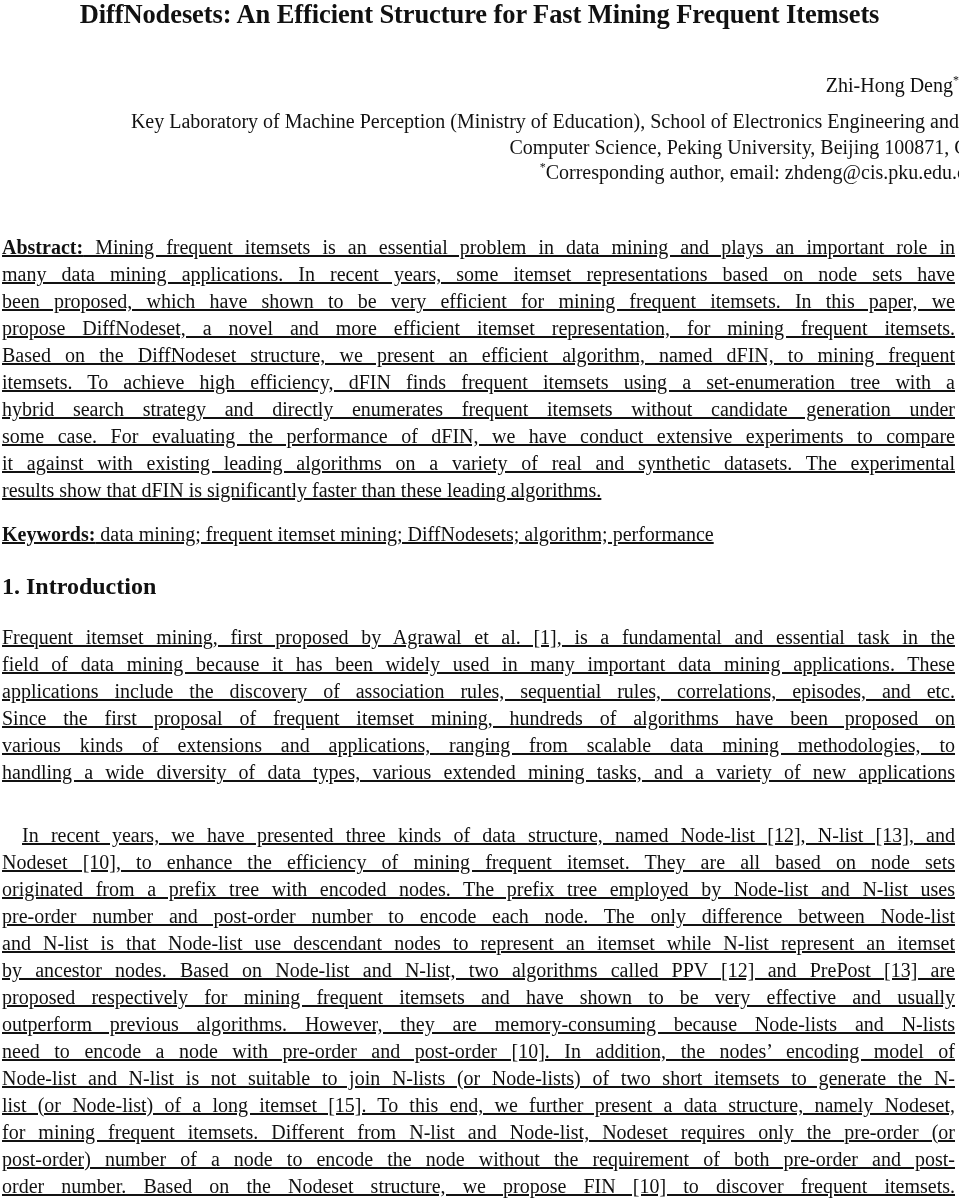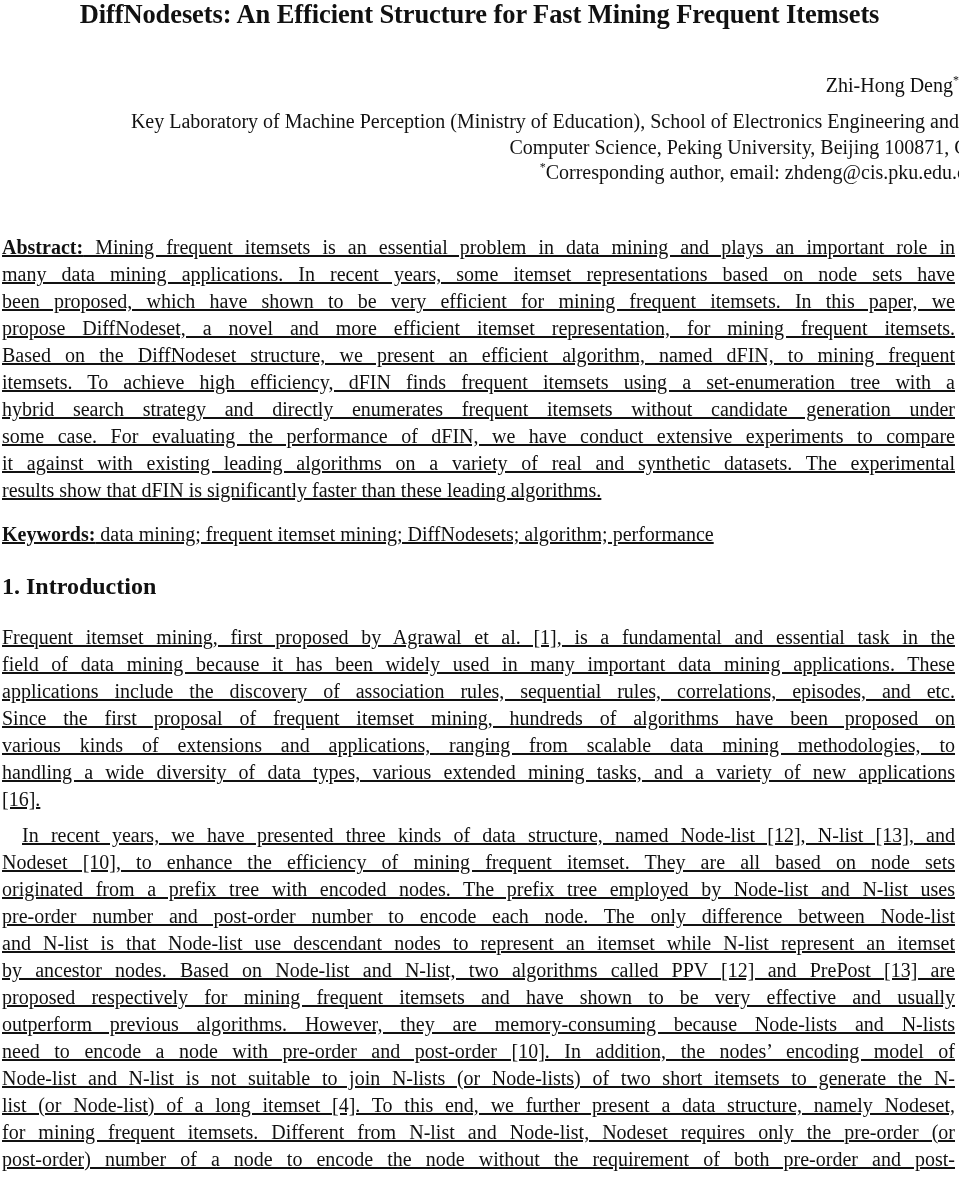--- a/index.html
+++ b/index.html
@@ -69,30 +69,30 @@
 
 <div class="section-heading">1. Introduction</div>
 
 <div class="block" style="top:624px;">
   <span class="line">Frequent itemset mining, first proposed by Agrawal et al. [1], is a fundamental and essential task in the</span>
   <span class="line">field of data mining because it has been widely used in many important data mining applications. These</span>
   <span class="line">applications include the discovery of association rules, sequential rules, correlations, episodes, and etc.</span>
   <span class="line">Since the first proposal of frequent itemset mining, hundreds of algorithms have been proposed on</span>
   <span class="line">various kinds of extensions and applications, ranging from scalable data mining methodologies, to</span>
   <span class="line">handling a wide diversity of data types, various extended mining tasks, and a variety of new applications</span>
-  <span class="line last">[16].</span>
 </div>
 
 <div class="block" style="top:822px;">
   <span class="line indent">In recent years, we have presented three kinds of data structure, named Node-list [12], N-list [13], and</span>
   <span class="line">Nodeset [10], to enhance the efficiency of mining frequent itemset. They are all based on node sets</span>
   <span class="line">originated from a prefix tree with encoded nodes. The prefix tree employed by Node-list and N-list uses</span>
   <span class="line">pre-order number and post-order number to encode each node. The only difference between Node-list</span>
   <span class="line">and N-list is that Node-list use descendant nodes to represent an itemset while N-list represent an itemset</span>
   <span class="line">by ancestor nodes. Based on Node-list and N-list, two algorithms called PPV [12] and PrePost [13] are</span>
   <span class="line">proposed respectively for mining frequent itemsets and have shown to be very effective and usually</span>
   <span class="line">outperform previous algorithms. However, they are memory-consuming because Node-lists and N-lists</span>
   <span class="line">need to encode a node with pre-order and post-order [10]. In addition, the nodes’ encoding model of</span>
   <span class="line">Node-list and N-list is not suitable to join N-lists (or Node-lists) of two short itemsets to generate the N-</span>
-  <span class="line">list (or Node-list) of a long itemset [4]. To this end, we further present a data structure, namely Nodeset,</span>
+  <span class="line">list (or Node-list) of a long itemset [15]. To this end, we further present a data structure, namely Nodeset,</span>
   <span class="line">for mining frequent itemsets. Different from N-list and Node-list, Nodeset requires only the pre-order (or</span>
   <span class="line">post-order) number of a node to encode the node without the requirement of both pre-order and post-</span>
+  <span class="line">order number. Based on the Nodeset structure, we propose FIN [10] to discover frequent itemsets.</span>
 </div>
 
 </body></html>

